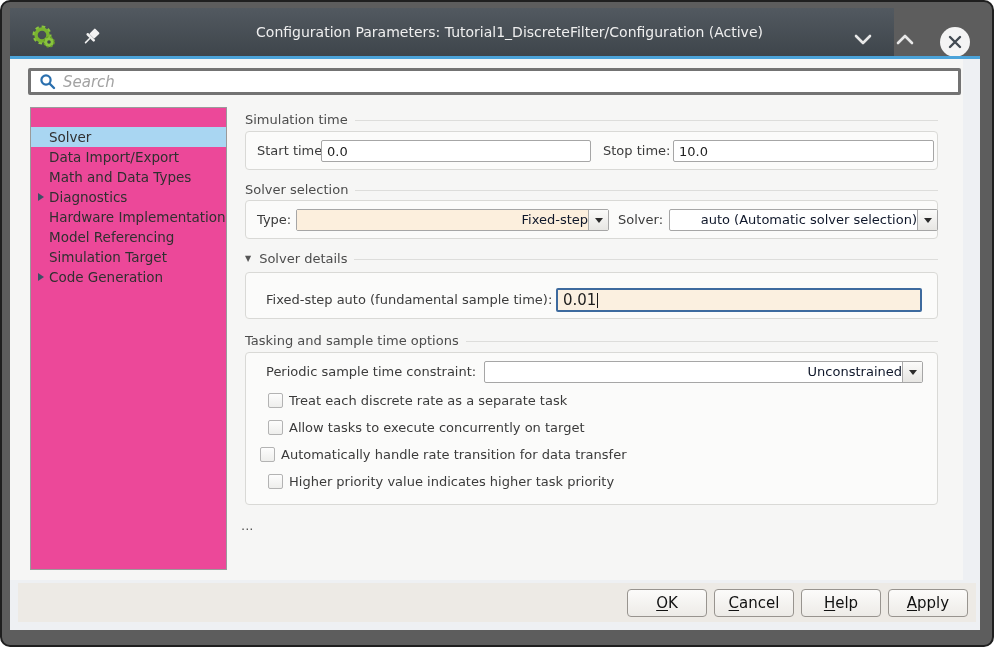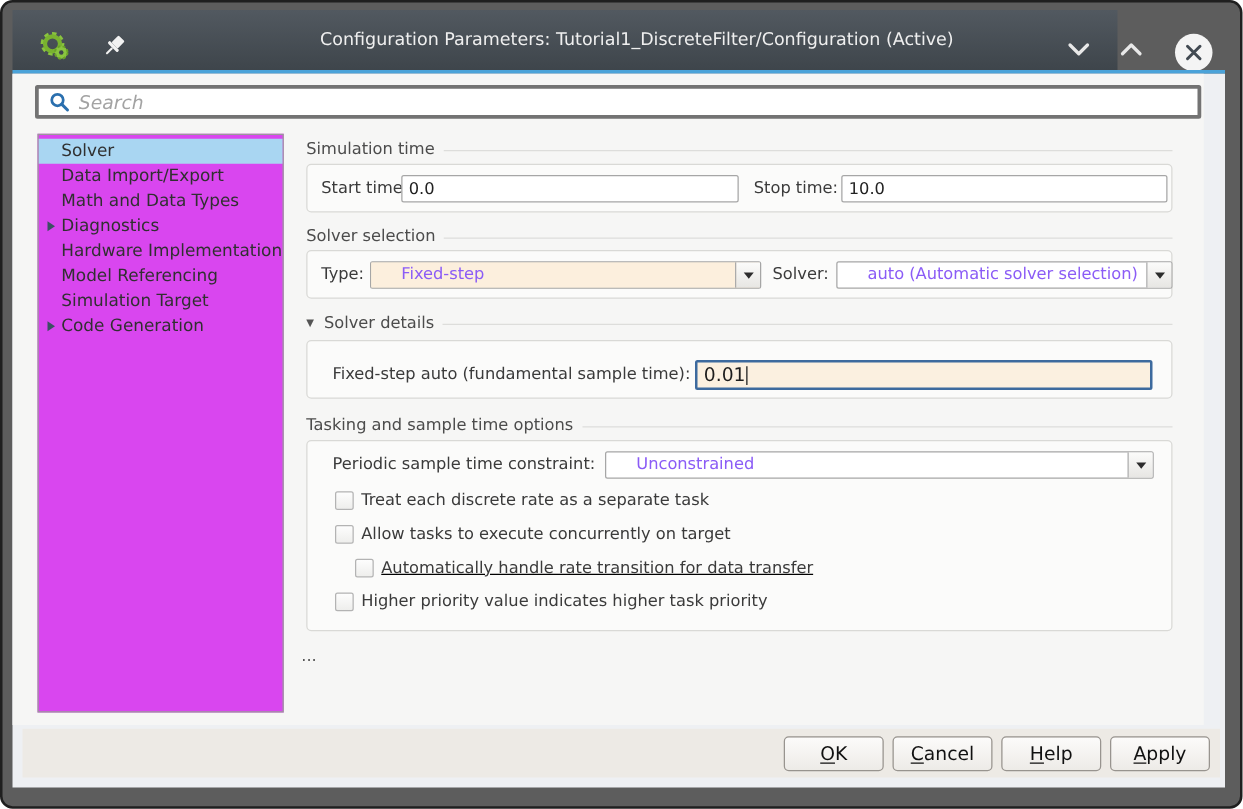--- a/index.html
+++ b/index.html
@@ -20,40 +20,40 @@
               background:#f4f4f4; display:flex; align-items:center; justify-content:center; }
 
   
   .search-box { position:absolute; left:28px; top:68px; width:933px; height:27px; background:#fff;
                 border:3px solid #737373; border-radius:2px; display:flex; align-items:center; padding:0 8px; }
   .search-box input { border:none; outline:none; flex:1; font-style:italic; font-size:15px; color:#6f6f6f;
                 font-family:"DejaVu Sans", sans-serif; background:transparent; margin-left:7px; }
   .search-box input::placeholder { color:#a3a3a3; }
 
   
-  .sidebar { position:absolute; left:30px; top:107px; width:197px; height:463px; background:#d946ef;
-             border:1px solid #9a9a9a; padding-top:3px; }
+  .sidebar { position:absolute; left:30px; top:107px; width:197px; height:463px; background:#ec4899;
+             border:1px solid #9a9a9a; padding-top:19px; }
   .side-item { position:relative; height:20px; line-height:20px; font-size:13.5px; color:#303030;
                padding-left:18px; white-space:nowrap; cursor:default; }
   .side-item.selected { background:#a9d6f2; }
   .tree-arrow { position:absolute; left:7px; top:6px; width:0; height:0;
                 border-left:6px solid #3c5064; border-top:4px solid transparent; border-bottom:4px solid transparent; }
 
   
   .sections { position:absolute; left:245px; top:0; width:693px; }
   .sec-header { position:absolute; left:0; width:693px; height:17px; display:flex; align-items:center;
                 gap:7px; font-size:13px; color:#4c4c4c; white-space:nowrap; }
   .sec-header .rule { flex:1; height:1px; background:#dddddb; margin-top:2px; }
   .collapse-tri { font-size:8px; color:#555; margin-right:1px; }
   .groupbox { position:absolute; left:0; width:693px; background:#fbfbfa; border:1px solid #d9d9d6; border-radius:4px; }
   .fld-label { position:absolute; font-size:13px; color:#3b3b3b; line-height:22px; white-space:nowrap; }
   .txt-input { position:absolute; height:22px; border:1px solid #a6a6a6; border-radius:2px; background:#fff;
                font-size:13px; color:#222; padding:0 5px; font-family:"DejaVu Sans", sans-serif; }
   .combo { position:absolute; height:22px; display:flex; border:1px solid #a6a6a6; border-radius:2px; background:#fff; }
-  .combo .val { flex:1; font-size:13px; color:#8b5cf6; line-height:20px; padding:0 24px; white-space:nowrap; overflow:hidden; }
+  .combo .val { flex:1; font-size:13px; color:#0f172a; line-height:20px; padding:0 0; white-space:nowrap; overflow:hidden;text-align:right; }
   .combo .btn { width:20px; border-left:1px solid #ababab; background:linear-gradient(#fbfbfa,#e7e6e3);
                 display:flex; align-items:center; justify-content:center; }
   .combo .btn .tri { width:0; height:0; border-top:5px solid #2c2c2c; border-left:4px solid transparent; border-right:4px solid transparent; }
   .combo.modified { background:#fcefdd; }
   .combo.modified .val { background:#fcefdd; }
   .focus-input { position:absolute; height:24px; border:2px solid #3d6a9e; border-radius:2px; background:#fbf0e0;
                  display:flex; align-items:center; padding:0 5px; font-size:15px; color:#1d1d1d; }
   .caret { width:1px; height:15px; background:#1a1a1a; margin-left:1px; }
 
   .check-row { position:absolute; height:16px; display:flex; align-items:center; }
@@ -202,21 +202,21 @@
           </span>
       </div>
       <div class="check-row" style="left:22px; top:39px;">
         <span class="checkbox"></span>
         <span class="cb-label">Treat each discrete rate as a separate task</span>
       </div>
       <div class="check-row" style="left:22px; top:66px;">
         <span class="checkbox"></span>
         <span class="cb-label">Allow tasks to execute concurrently on target</span>
       </div>
-      <div class="check-row" style="left:38px; top:93px;text-decoration:underline;">
+      <div class="check-row" style="left:14px; top:93px;">
         <span class="checkbox"></span>
         <span class="cb-label">Automatically handle rate transition for data transfer</span>
       </div>
       <div class="check-row" style="left:22px; top:120px;">
         <span class="checkbox"></span>
         <span class="cb-label">Higher priority value indicates higher task priority</span>
       </div>
     </div>
   </div>
 

